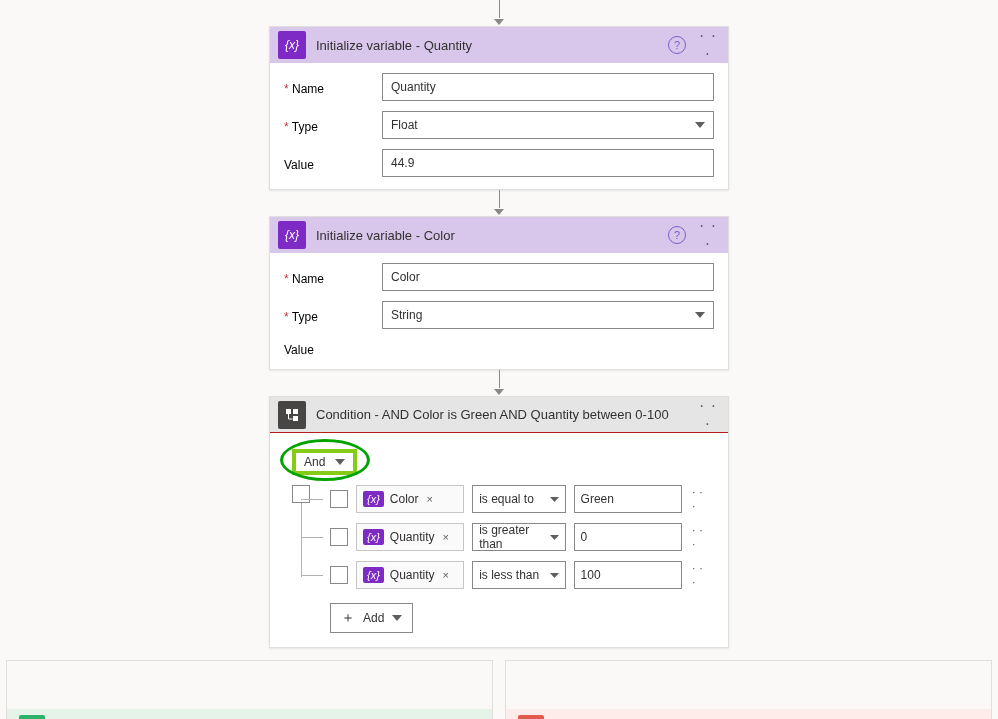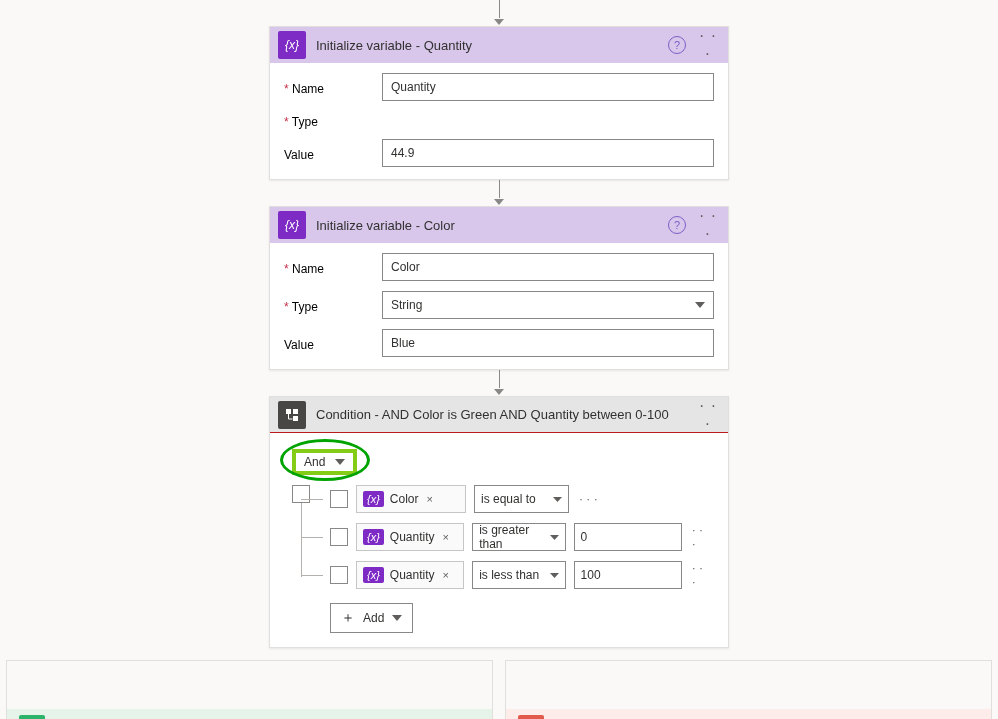--- a/index.html
+++ b/index.html
@@ -164,20 +164,28 @@
       </div>
       <div class="card-body">
         <div class="field-row">
           <div class="field-label req">Name</div>
           <div class="field-input">
               <span>Quantity</span>
             </div>
         </div>
         <div class="field-row">
           <div class="field-label req">Type</div>
+          <div class="field-input field-select">
+            <span>Float</span>
+            <span class="chev">
+                <svg width="10" height="6">
+                  <polygon points="0,0 10,0 5,6" fill="#605e5c"></polygon>
+                </svg>
+              </span>
+          </div>
         </div>
         <div class="field-row">
           <div class="field-label">Value</div>
           <div class="field-input">
               <span>44.9</span>
             </div>
         </div>
       </div>
     </div>
 
@@ -210,23 +218,20 @@
             <span>String</span>
             <span class="chev">
                 <svg width="10" height="6">
                   <polygon points="0,0 10,0 5,6" fill="#605e5c"></polygon>
                 </svg>
               </span>
           </div>
         </div>
         <div class="field-row">
           <div class="field-label">Value</div>
-          <div class="field-input">
-              <span>Blue</span>
-            </div>
         </div>
       </div>
     </div>
 
     <div class="arrow-down">
       <div class="stem"></div>
       <div class="head">
           <svg width="12" height="8">
             <polygon points="1,1 11,1 6,7" fill="#888"></polygon>
           </svg>
@@ -270,20 +275,23 @@
               <span class="token-x">×</span>
             </div>
             <div class="cond-box w100">
               <span>is equal to</span>
               <span class="chev">
                   <svg width="9" height="5">
                     <polygon points="0,0 9,0 4.5,5" fill="#605e5c"></polygon>
                   </svg>
                 </span>
             </div>
+            <div class="cond-box val">
+                <span>Green</span>
+              </div>
             <div class="row-ell">· · ·</div>
           </div>
 
           <div class="crow">
             <div class="hline"></div>
             <div class="cchk"></div>
             <div class="cond-box w110">
               <span class="token">{x}</span>
               <span class="token-label">Quantity</span>
               <span class="token-x">×</span>

